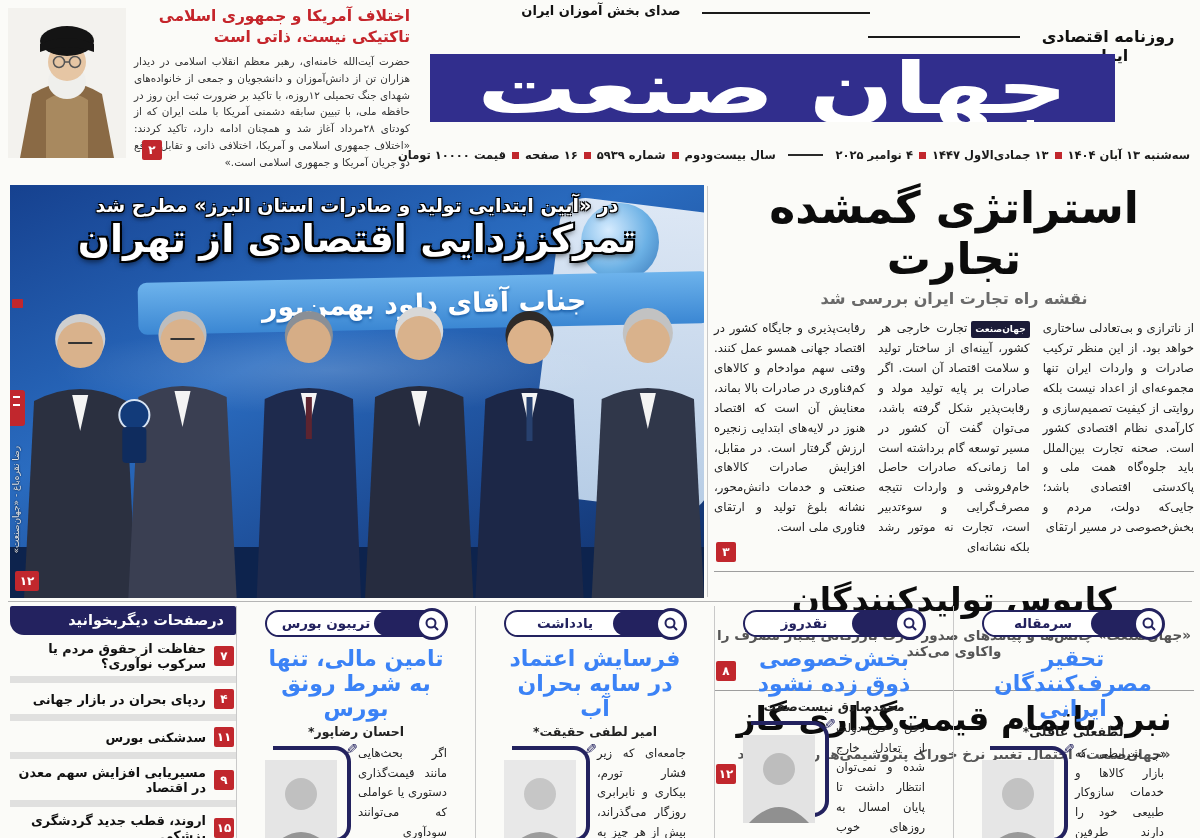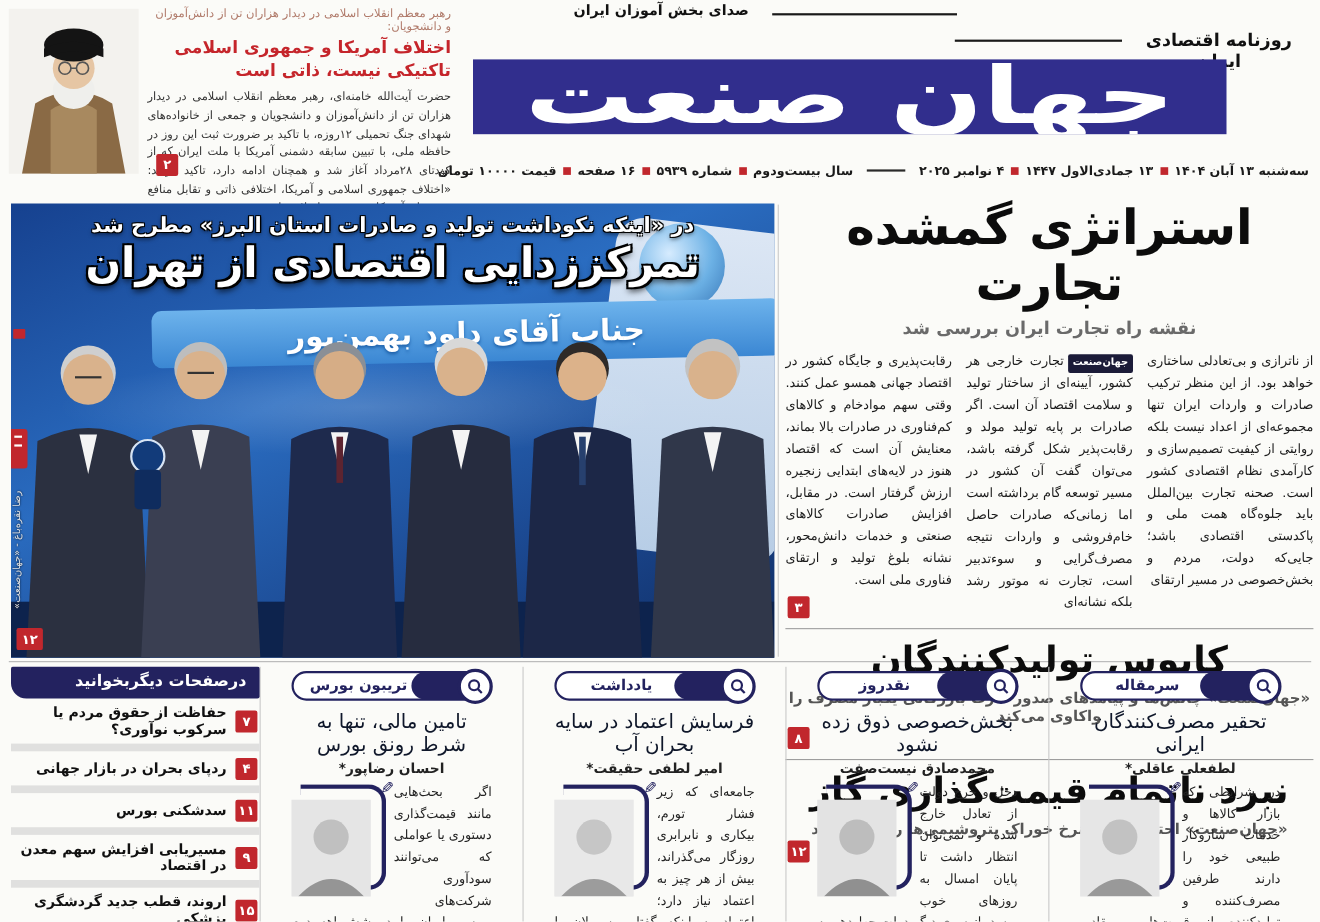--- a/index.html
+++ b/index.html
@@ -69,21 +69,21 @@
   .story .s-sub { text-align:center; font-size:13.5px; font-weight:bold; color:#555; margin-top:8px; }
   .story .pbadge { position:absolute; left:2px; bottom:0; }
 
   
   .bottom { position:absolute; top:606px; left:8px; right:8px; bottom:0; display:flex; direction:rtl; overflow:hidden; }
   .op-col { width:239px; padding:2px 28px 0; border-left:1px solid #c9c9c9; direction:rtl; }
   .pill { position:relative; height:27px; border:2px solid #23225f; border-radius:14px; margin:2px 0 9px; background:#fff; }
   .pill-tab { position:absolute; right:-1px; top:-1px; height:25px; width:72px; background:#23225f; border-radius:13px; }
   .pill-circle { position:absolute; right:-3px; top:-4px; width:32px; height:32px; border-radius:50%; background:#fff; border:3px solid #23225f; display:flex; align-items:center; justify-content:center; }
   .pill-label { position:absolute; left:0; right:60px; text-align:center; line-height:23px; font-weight:bold; font-size:13.5px; color:#23225f; }
-  .op-col h3 { text-align:center; font-size:18px; font-weight:normal; color:#0f172a; margin-bottom:3px; }
+  .op-col h3 { text-align:center; font-size:22px; font-weight:bold; color:#3b82f6; margin-bottom:3px; }
   .byline { text-align:center; font-weight:bold; font-size:12.5px; color:#222; margin-bottom:5px; }
   .op-body { text-align:justify; font-size:11.6px; line-height:1.7; color:#242424; }
   .portrait-wrap { float:left; width:86px; height:102px; position:relative; margin:2px 7px 2px 0; }
   .p-frame { position:absolute; right:0; top:0; width:78px; height:96px; border-top:4px solid #23225f; border-right:4px solid #23225f; border-bottom:4px solid #23225f; border-radius:0 16px 16px 0; }
   .p-pencil { position:absolute; right:-6px; top:-10px; font-size:15px; color:#23225f; transform:rotate(90deg); }
   .p-img { position:absolute; left:0; bottom:0; width:72px; height:88px; background:#e6e6e6; overflow:hidden; }
 
   
   .sb { width:228px; padding:0 0 0 2px; direction:rtl; }
   .sb-head { background:#23225f; color:#fff; font-weight:bold; font-size:14.5px; text-align:right; padding:6px 12px 7px; border-radius:2px 2px 2px 14px; direction:rtl; }
@@ -128,21 +128,20 @@
         <ellipse cx="59" cy="74" rx="19" ry="17" fill="#efefec"></ellipse>
         <circle cx="59" cy="54" r="19" fill="#e6c6a4"></circle>
         <ellipse cx="59" cy="33" rx="27" ry="15" fill="#141414"></ellipse>
         <path d="M32 36 Q59 24 86 36 L86 44 Q59 34 32 44 Z" fill="#141414"></path>
         <circle cx="51" cy="54" r="5.5" fill="none" stroke="#555" stroke-width="1.5"></circle>
         <circle cx="67" cy="54" r="5.5" fill="none" stroke="#555" stroke-width="1.5"></circle>
         <line x1="56" y1="54" x2="62" y2="54" stroke="#555" stroke-width="1.5"></line>
       </svg>
     </div>
     <div class="leader-txt">
-      <div class="leader-kicker">رهبر معظم انقلاب اسلامی در دیدار هزاران تن از دانش‌آموزان و دانشجویان:</div>
       <div class="leader-head">اختلاف آمریکا و جمهوری اسلامی تاکتیکی نیست، ذاتی است</div>
       <div class="leader-body">حضرت آیت‌الله خامنه‌ای، رهبر معظم انقلاب اسلامی در دیدار هزاران تن از دانش‌آموزان و دانشجویان و جمعی از خانواده‌های شهدای جنگ تحمیلی ۱۲روزه، با تاکید بر ضرورت ثبت این روز در حافظه ملی، با تبیین سابقه دشمنی آمریکا با ملت ایران که از کودتای ۲۸مرداد آغاز شد و همچنان ادامه دارد، تاکید کردند: «اختلاف جمهوری اسلامی و آمریکا، اختلافی ذاتی و تقابل منافع دو جریان آمریکا و جمهوری اسلامی است.»</div>
     </div>
     <div class="pbadge">۲</div>
   </div>
 
   <div class="photo">
     <div class="board"></div>
     <div class="globe"></div>
     <div class="swirl"></div>
@@ -182,21 +181,21 @@
         <circle cx="518" cy="157" r="22" fill="#dcb28a"></circle>
       <path d="M464 413 L474 214 Q518 192 562 214 L572 413 Z" fill="#1c2747"></path>
       <path d="M510 208 L518 244 L526 208 Z" fill="#f4f4f4"></path>
       <rect x="515" y="212" width="6" height="44" fill="#27406e"></rect>
 
       <circle cx="636" cy="148" r="25" fill="#c2c2c2"></circle>
         <circle cx="636" cy="156" r="22" fill="#d9b28c"></circle>
       <path d="M580 413 L590 214 Q636 192 682 214 L692 413 Z" fill="#30374a"></path>
       <path d="M628 208 L636 244 L644 208 Z" fill="#f4f4f4"></path>
     </svg>
-    <div class="ph-kicker">در «اینکه نکوداشت تولید و صادرات استان البرز» مطرح شد</div>
+    <div class="ph-kicker">در «آیین ابتدایی تولید و صادرات استان البرز» مطرح شد</div>
     <div class="ph-head">تمرکززدایی اقتصادی از تهران</div>
     <div class="edge-tag">
         <i></i>
         <i></i>
       </div>
     <div class="cam"></div>
     <div class="ph-credit">رضا نقره‌باغ - «جهان‌صنعت»</div>
     <div class="pbadge">۱۲</div>
   </div>
 

